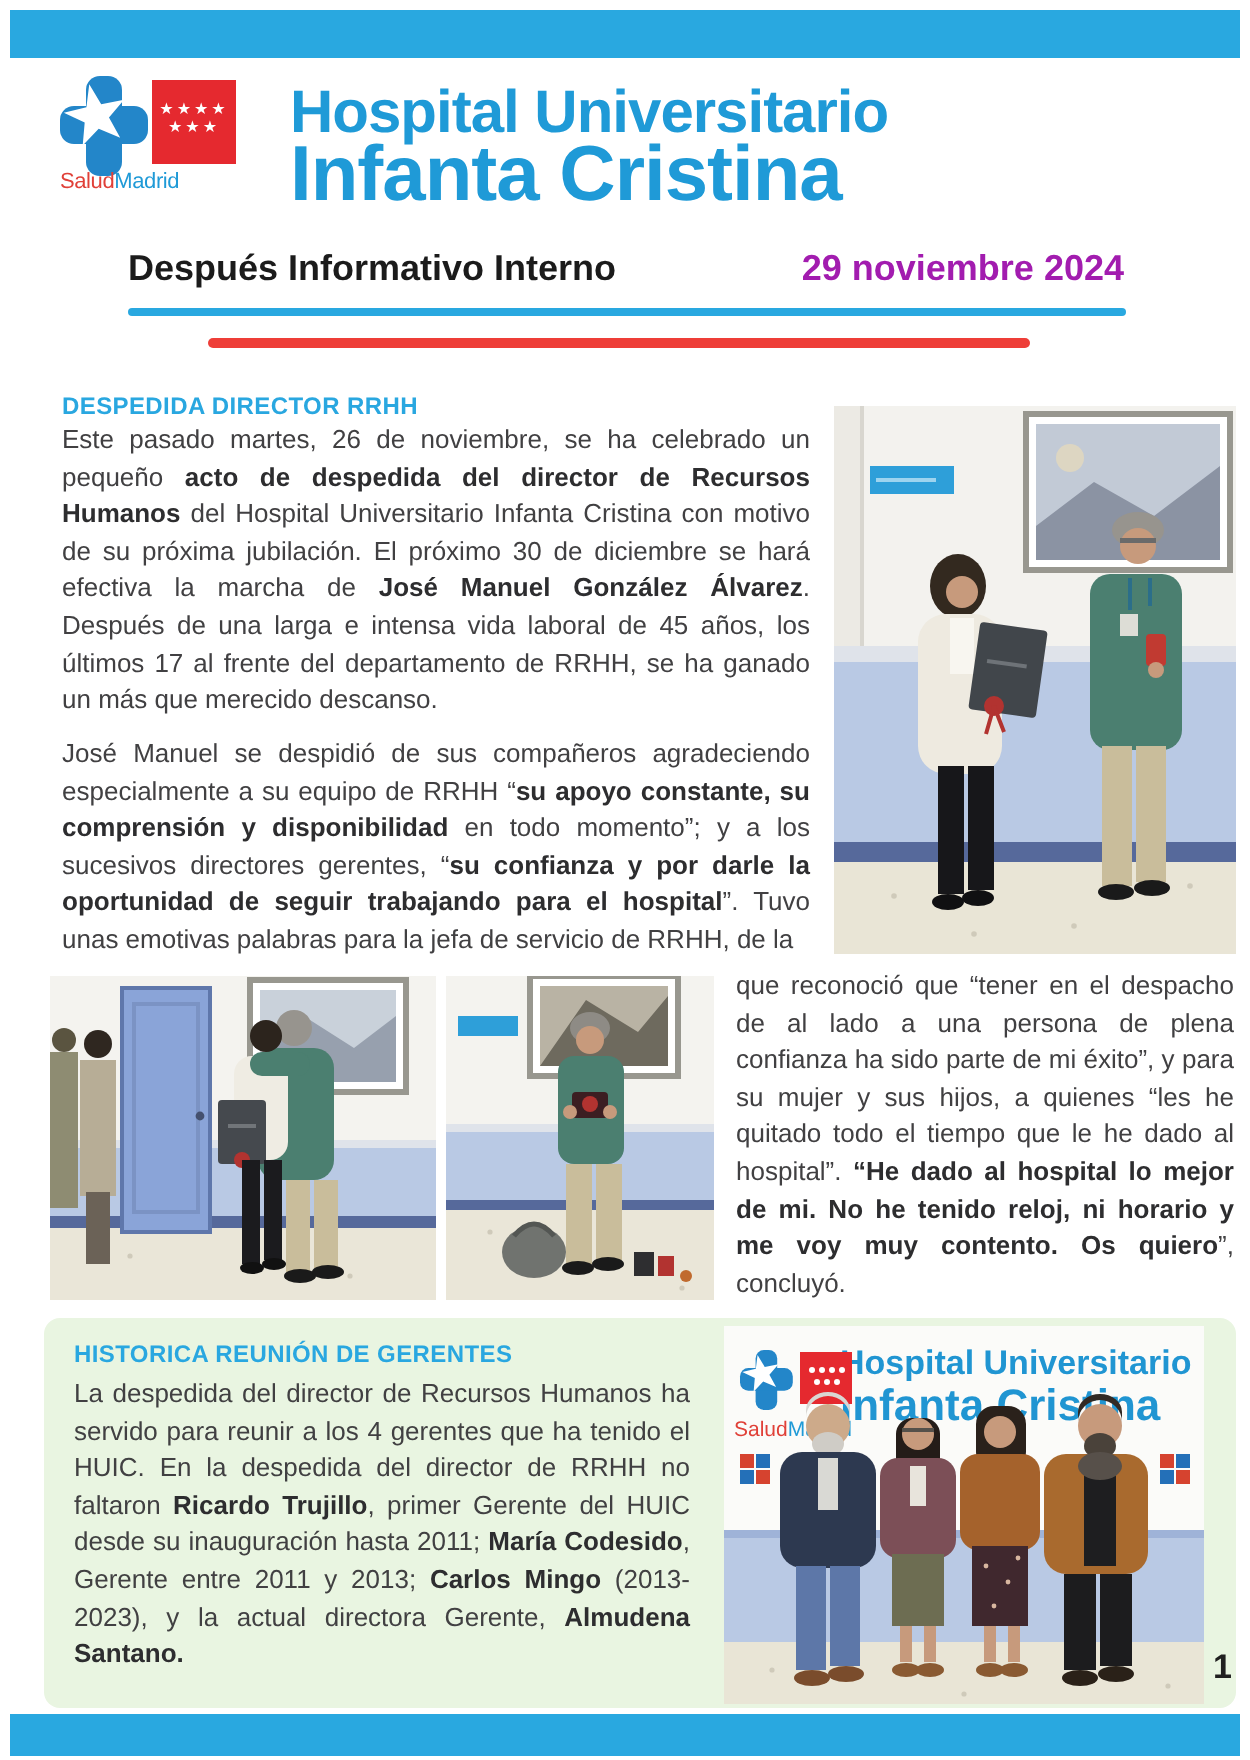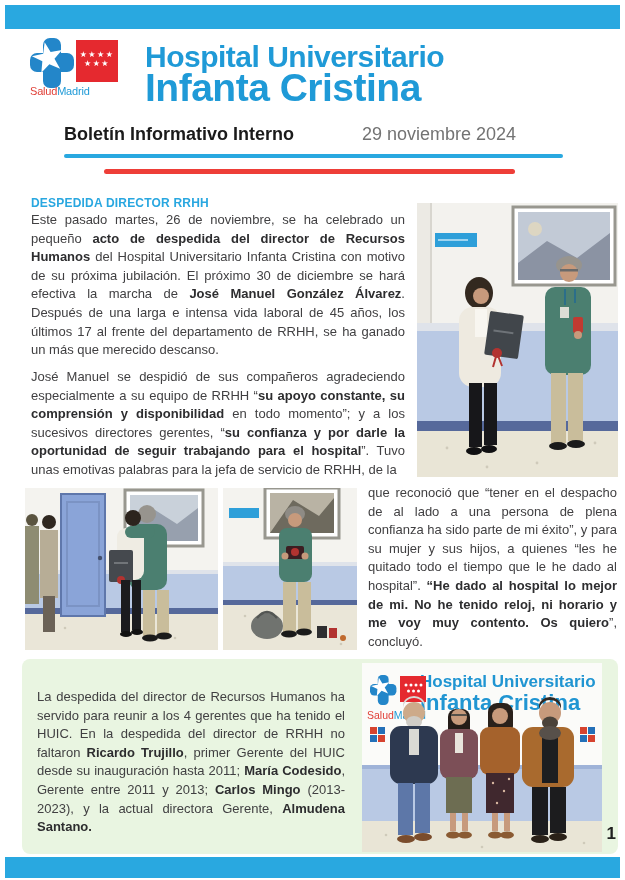--- a/index.html
+++ b/index.html
@@ -7,21 +7,21 @@
     position:relative; width:625px; height:880px; background:#ffffff;
     font-family:"Liberation Sans", sans-serif; overflow:hidden;
   }
   .abs { position:absolute; }
   .bar { background:#29a8e0; }
 
   
   .title-line1 { font-size:30px; font-weight:bold; color:#1f9ad7; letter-spacing:-0.5px; white-space:nowrap; }
   .title-line2 { font-size:39px; font-weight:bold; color:#1f9ad7; letter-spacing:-0.5px; white-space:nowrap; }
   .subtitle { font-size:18px; font-weight:bold; color:#1b1b1b; white-space:nowrap; }
-  .date { font-size:18px; font-weight:normal; color:#737373; white-space:nowrap; text-align:left; }
+  .date { font-size:18px; font-weight:bold; color:#a21caf; white-space:nowrap; text-align:right; }
   .rule-blue { background:#29a8e0; border-radius:3px; }
   .rule-red { background:#ee3e38; border-radius:3px; }
 
   
   .madrid-square { background:#e5292f; text-align:center; }
   .madrid-square .stars { color:#ffffff; font-size:8px; letter-spacing:1.5px; line-height:9px; }
   .brand-text { font-size:11px; letter-spacing:-0.2px; white-space:nowrap; }
   .brand-salud { color:#e04038; }
   .brand-madrid { color:#1f9ad7; }
 
@@ -62,21 +62,21 @@
       <div class="stars">★★★</div>
     </div>
     <div class="abs brand-text" style="left:0; top:49px;">
       <span class="brand-salud">Salud</span><span class="brand-madrid">Madrid</span>
     </div>
   </div>
 
   <div class="abs title-line1" style="left:145px; top:40px;">Hospital Universitario</div>
   <div class="abs title-line2" style="left:145px; top:66px;">Infanta Cristina</div>
 
-  <div class="abs subtitle" style="left:64px; top:124px;">Boletín Informativo Interno</div>
+  <div class="abs subtitle" style="left:64px; top:124px;">Después Informativo Interno</div>
   <div class="abs date" style="left:362px; top:124px; width:200px;">29 noviembre 2024</div>
 
   <div class="abs rule-blue" style="left:64px; top:154px; width:499px; height:4px;"></div>
   <div class="abs rule-red" style="left:104px; top:169px; width:411px; height:5px;"></div>
 
   <div class="abs h-article" style="left:31px; top:196px;">DESPEDIDA DIRECTOR RRHH</div>
   <div class="abs body-text" style="left:31px; top:211px; width:374px;"><span>Este pasado martes, 26 de noviembre, se ha celebrado un pequeño </span><b>acto de despedida del director de Recursos Humanos</b><span> del Hospital Universitario Infanta Cristina con motivo de su próxima jubilación. El próximo 30 de diciembre se hará efectiva la marcha de </span><b>José Manuel González Álvarez</b><span>. Después de una larga e intensa vida laboral de 45 años, los últimos 17 al frente del departamento de RRHH, se ha ganado un más que merecido descanso.</span></div>
   <div class="abs body-text" style="left:31px; top:368px; width:374px;"><span>José Manuel se despidió de sus compañeros agradeciendo especialmente a su equipo de RRHH “</span><b>su apoyo constante, su comprensión y disponibilidad</b><span> en todo momento”; y a los sucesivos directores gerentes, “</span><b>su confianza y por darle la oportunidad de seguir trabajando para el hospital</b><span>”. Tuvo unas emotivas palabras para la jefa de servicio de RRHH, de la</span></div>
   <div class="abs body-text" style="left:368px; top:484px; width:249px;"><span>que reconoció que “tener en el despacho de al lado a una persona de plena confianza ha sido parte de mi éxito”, y para su mujer y sus hijos, a quienes “les he quitado todo el tiempo que le he dado al hospital”. </span><b>“He dado al hospital lo mejor de mi. No he tenido reloj, ni horario y me voy muy contento. Os quiero</b><span>”, concluyó.</span></div>
 
@@ -200,20 +200,21 @@
       <ellipse cx="81" cy="144" rx="8" ry="3.5" fill="#1a1a1a"></ellipse>
       <ellipse cx="44" cy="138" rx="16" ry="13" fill="#70736f"></ellipse>
       <path d="M34,130 q10,-12 20,0" stroke="#535653" stroke-width="2.5" fill="none"></path>
       <rect x="94" y="138" width="10" height="12" fill="#2e2e30"></rect>
       <rect x="106" y="140" width="8" height="10" fill="#b23330"></rect>
       <circle cx="120" cy="150" r="3" fill="#c06a2e"></circle>
     </svg>
   </div>
 
   <div class="abs green-box" style="left:22px; top:659px; width:596px; height:195px;"></div>
+  <div class="abs h-article" style="left:37px; top:670px;">HISTORICA REUNIÓN DE GERENTES</div>
   <div class="abs body-text" style="left:37px; top:688px; width:308px;"><span>La despedida del director de Recursos Humanos ha servido para reunir a los 4 gerentes que ha tenido el HUIC. En la despedida del director de RRHH no faltaron </span><b>Ricardo Trujillo</b><span>, primer Gerente del HUIC desde su inauguración hasta 2011; </span><b>María Codesido</b><span>, Gerente entre 2011 y 2013; </span><b>Carlos Mingo</b><span> (2013-2023), y la actual directora Gerente, </span><b>Almudena Santano.</b></div>
 
   <div class="abs photo" style="left:362px; top:663px; width:240px; height:189px;" aria-label="Los cuatro gerentes del HUIC posan ante el cartel del Hospital Universitario Infanta Cristina">
     <div style="position:absolute; inset:0; background:#fbfbf9;"></div>
     <div class="p4-sign-line1">Hospital Universitario</div>
     <div class="p4-sign-line2">Infanta Cristina</div>
     <div class="p4-brand">
       <span class="brand-salud">Salud</span><span class="brand-madrid">Madrid</span>
     </div>
     <svg class="p4-svg" width="240" height="189" viewBox="0 0 240 189">

